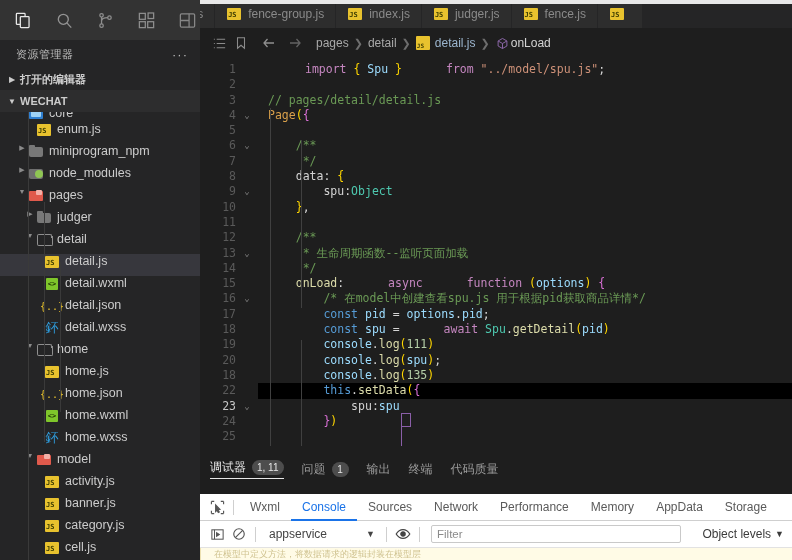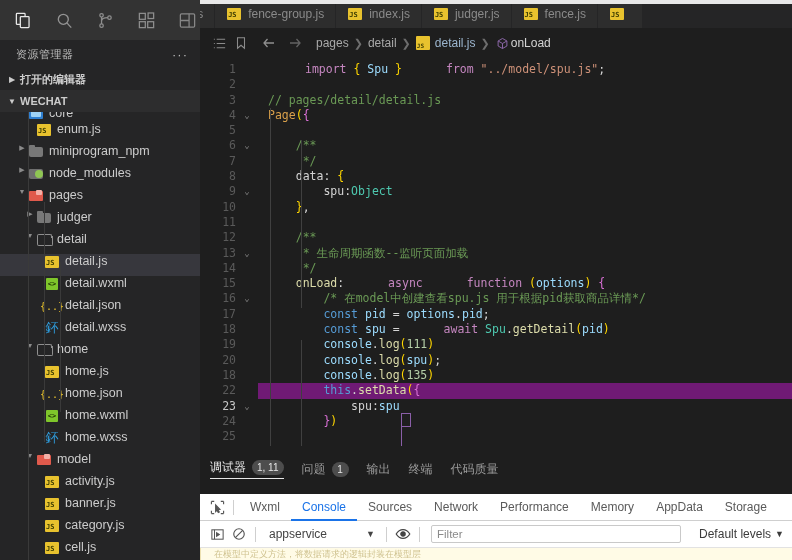--- a/index.html
+++ b/index.html
@@ -100,21 +100,21 @@
   #gutter { width:58px; flex:none; padding-top:4px; }
   #codearea { flex:1; padding-top:4px; position:relative; min-width:0; overflow:hidden; }
   .ln { height:15.3px; line-height:15.3px; display:flex; align-items:center;
         font-family:"DejaVu Sans Mono","Liberation Mono",monospace; font-size:11.5px; }
   .ln .num { width:36px; text-align:right; color:#5a5a5a; padding-right:0; }
   .ln .num.cur { color:#c6c6c6; }
   .ln .fold { width:22px; text-align:center; color:#8b8b8b; font-size:9px; }
   .cl { height:15.3px; line-height:15.3px; white-space:pre;
         font-family:"DejaVu Sans Mono","Liberation Mono",monospace; font-size:11.5px;
         padding-left:10px; color:#d4d4d4; position:relative; }
-  .cl.cur { background:#701a75; }
+  .cl.cur { background:#000000; }
   .indent-guide { position:absolute; width:1px; background:#404040; }
 
   .k  { color:#c586c0;margin-left:37px; }  
   .kb { color:#569cd6; }  
   .s  { color:#ce9178; }  
   .c  { color:#6a9955; }  
   .f  { color:#dcdcaa; }  
   .n  { color:#b5cea8; }  
   .v  { color:#9cdcfe; }  
   .t  { color:#4ec9b0; }  
@@ -625,21 +625,21 @@
         <span class="dt-divider"></span>
         <span class="tb-btn">
           <svg width="16" height="16" viewBox="0 0 16 16" fill="none" stroke="#444" stroke-width="1.2">
             <path d="M1.2 8S3.8 3.6 8 3.6 14.8 8 14.8 8 12.2 12.4 8 12.4 1.2 8 1.2 8z"></path>
             <circle cx="8" cy="8" r="2.2" fill="#444"></circle>
           </svg>
         </span>
         <span class="dt-divider"></span>
         <span id="filter-input">Filter</span>
         <span id="levels">
-          <span>Default levels</span>
+          <span>Object levels</span>
           <span style="font-size:9px">▼</span>
         </span>
       </div>
       <div id="console-body">
           <div class="warn-line">在模型中定义方法，将数据请求的逻辑封装在模型层</div>
           <div class="warn-line">使用异步函数 await 等待请求结果，保证数据正确</div>
         </div>
     </div>
 
   </div>

